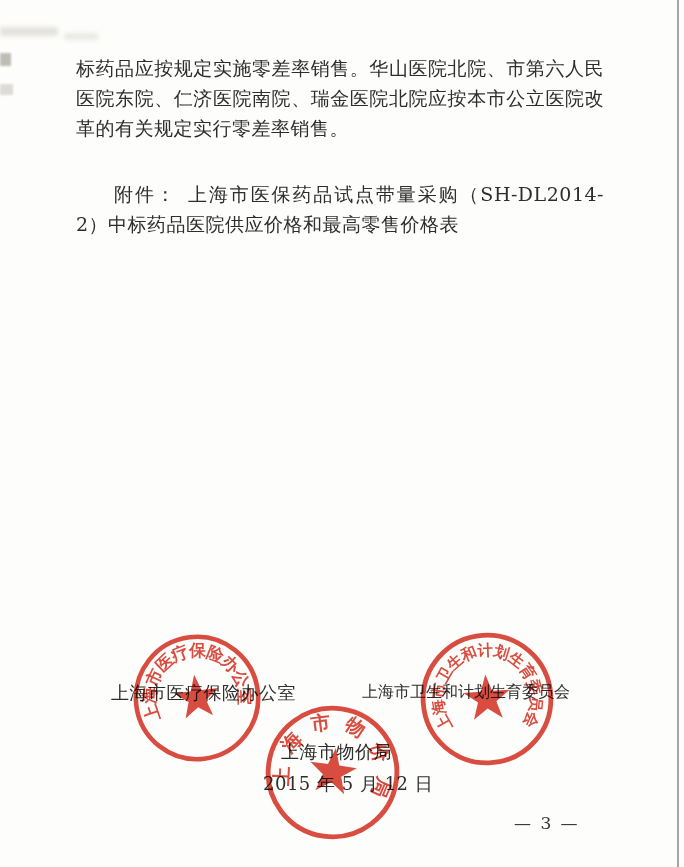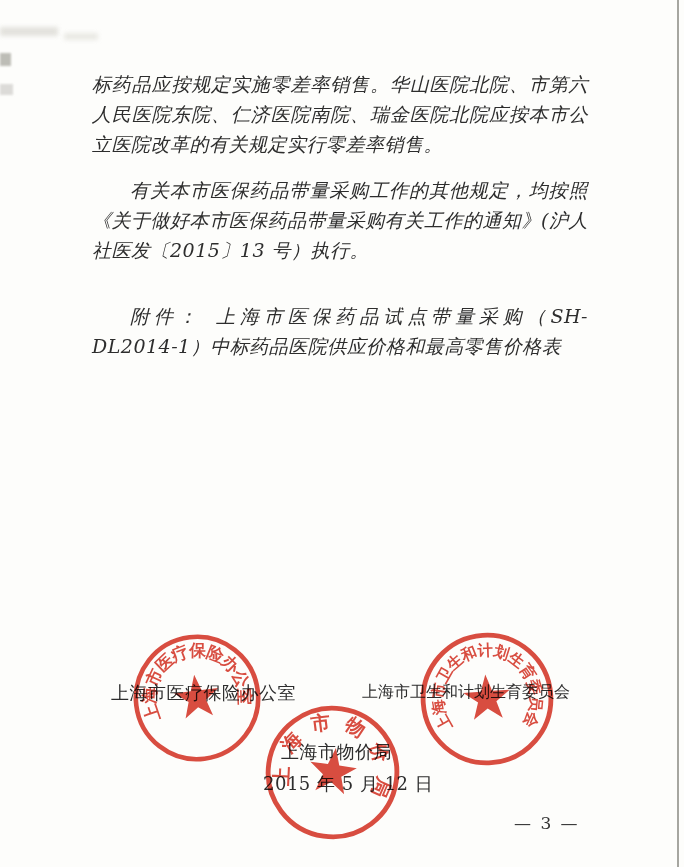--- a/index.html
+++ b/index.html
@@ -14,21 +14,21 @@
   }
   
   .body-text{
     position:absolute;
     left:76px;top:53px;width:528px;
     font-size:19px;
     line-height:30px;
     letter-spacing:0.5px;
     text-align:justify;
   }
-  .body-text p{margin:16px;text-indent:2em;font-style:italic;}
+  .body-text p{margin:0;text-indent:2em;}
   .body-text p.cont{text-indent:0;}
   .body-text p + p{margin-top:7px;}
   .body-text p.attachment{margin-top:36px;white-space:pre-wrap;}
   
   .sig{position:absolute;white-space:nowrap;color:#2d2d2d;}
   .sig-left{left:111px;top:681px;font-size:18px;letter-spacing:0.5px;}
   .sig-right{left:362px;top:682px;font-size:16px;letter-spacing:0;}
   .sig-bottom{left:281px;top:740px;font-size:18px;letter-spacing:0.5px;}
   .date-line{left:263px;top:772px;font-size:18px;letter-spacing:0.5px;}
   .page-number{position:absolute;left:514px;top:813px;font-size:17px;letter-spacing:2px;color:#333;}
@@ -60,22 +60,21 @@
   .smudge-c{left:0;top:53px;width:11px;height:13px;background:#b3b2ab;filter:blur(1px);opacity:.85;}
   .smudge-d{left:0;top:84px;width:13px;height:11px;background:#cfceca;filter:blur(1px);opacity:.7;}
 </style>
 </head>
 <body>
 
 <div class="page">
 
   <div class="body-text">
     <p class="cont">标药品应按规定实施零差率销售。华山医院北院、市第六人民医院东院、仁济医院南院、瑞金医院北院应按本市公立医院改革的有关规定实行零差率销售。</p>
-    <p>有关本市医保药品带量采购工作的其他规定，均按照《关于做好本市医保药品带量采购有关工作的通知》(沪人社医发〔2015〕13 号）执行。</p>
-    <p class="attachment">附件： 上海市医保药品试点带量采购（SH-DL2014-1）中标药品医院供应价格和最高零售价格表</p>
+    <p class="attachment">附件： 上海市医保药品试点带量采购（SH-DL2014-2）中标药品医院供应价格和最高零售价格表</p>
   </div>
 
   <div class="sig sig-left">上海市医疗保险办公室</div>
   <div class="sig sig-right">上海市卫生和计划生育委员会</div>
   <div class="sig sig-bottom">上海市物价局</div>
   <div class="sig date-line">2015 年 5 月 12 日</div>
 
   <div class="page-number">— 3 —</div>
 
   <svg class="seal seal-l" viewBox="0 0 160 160">

